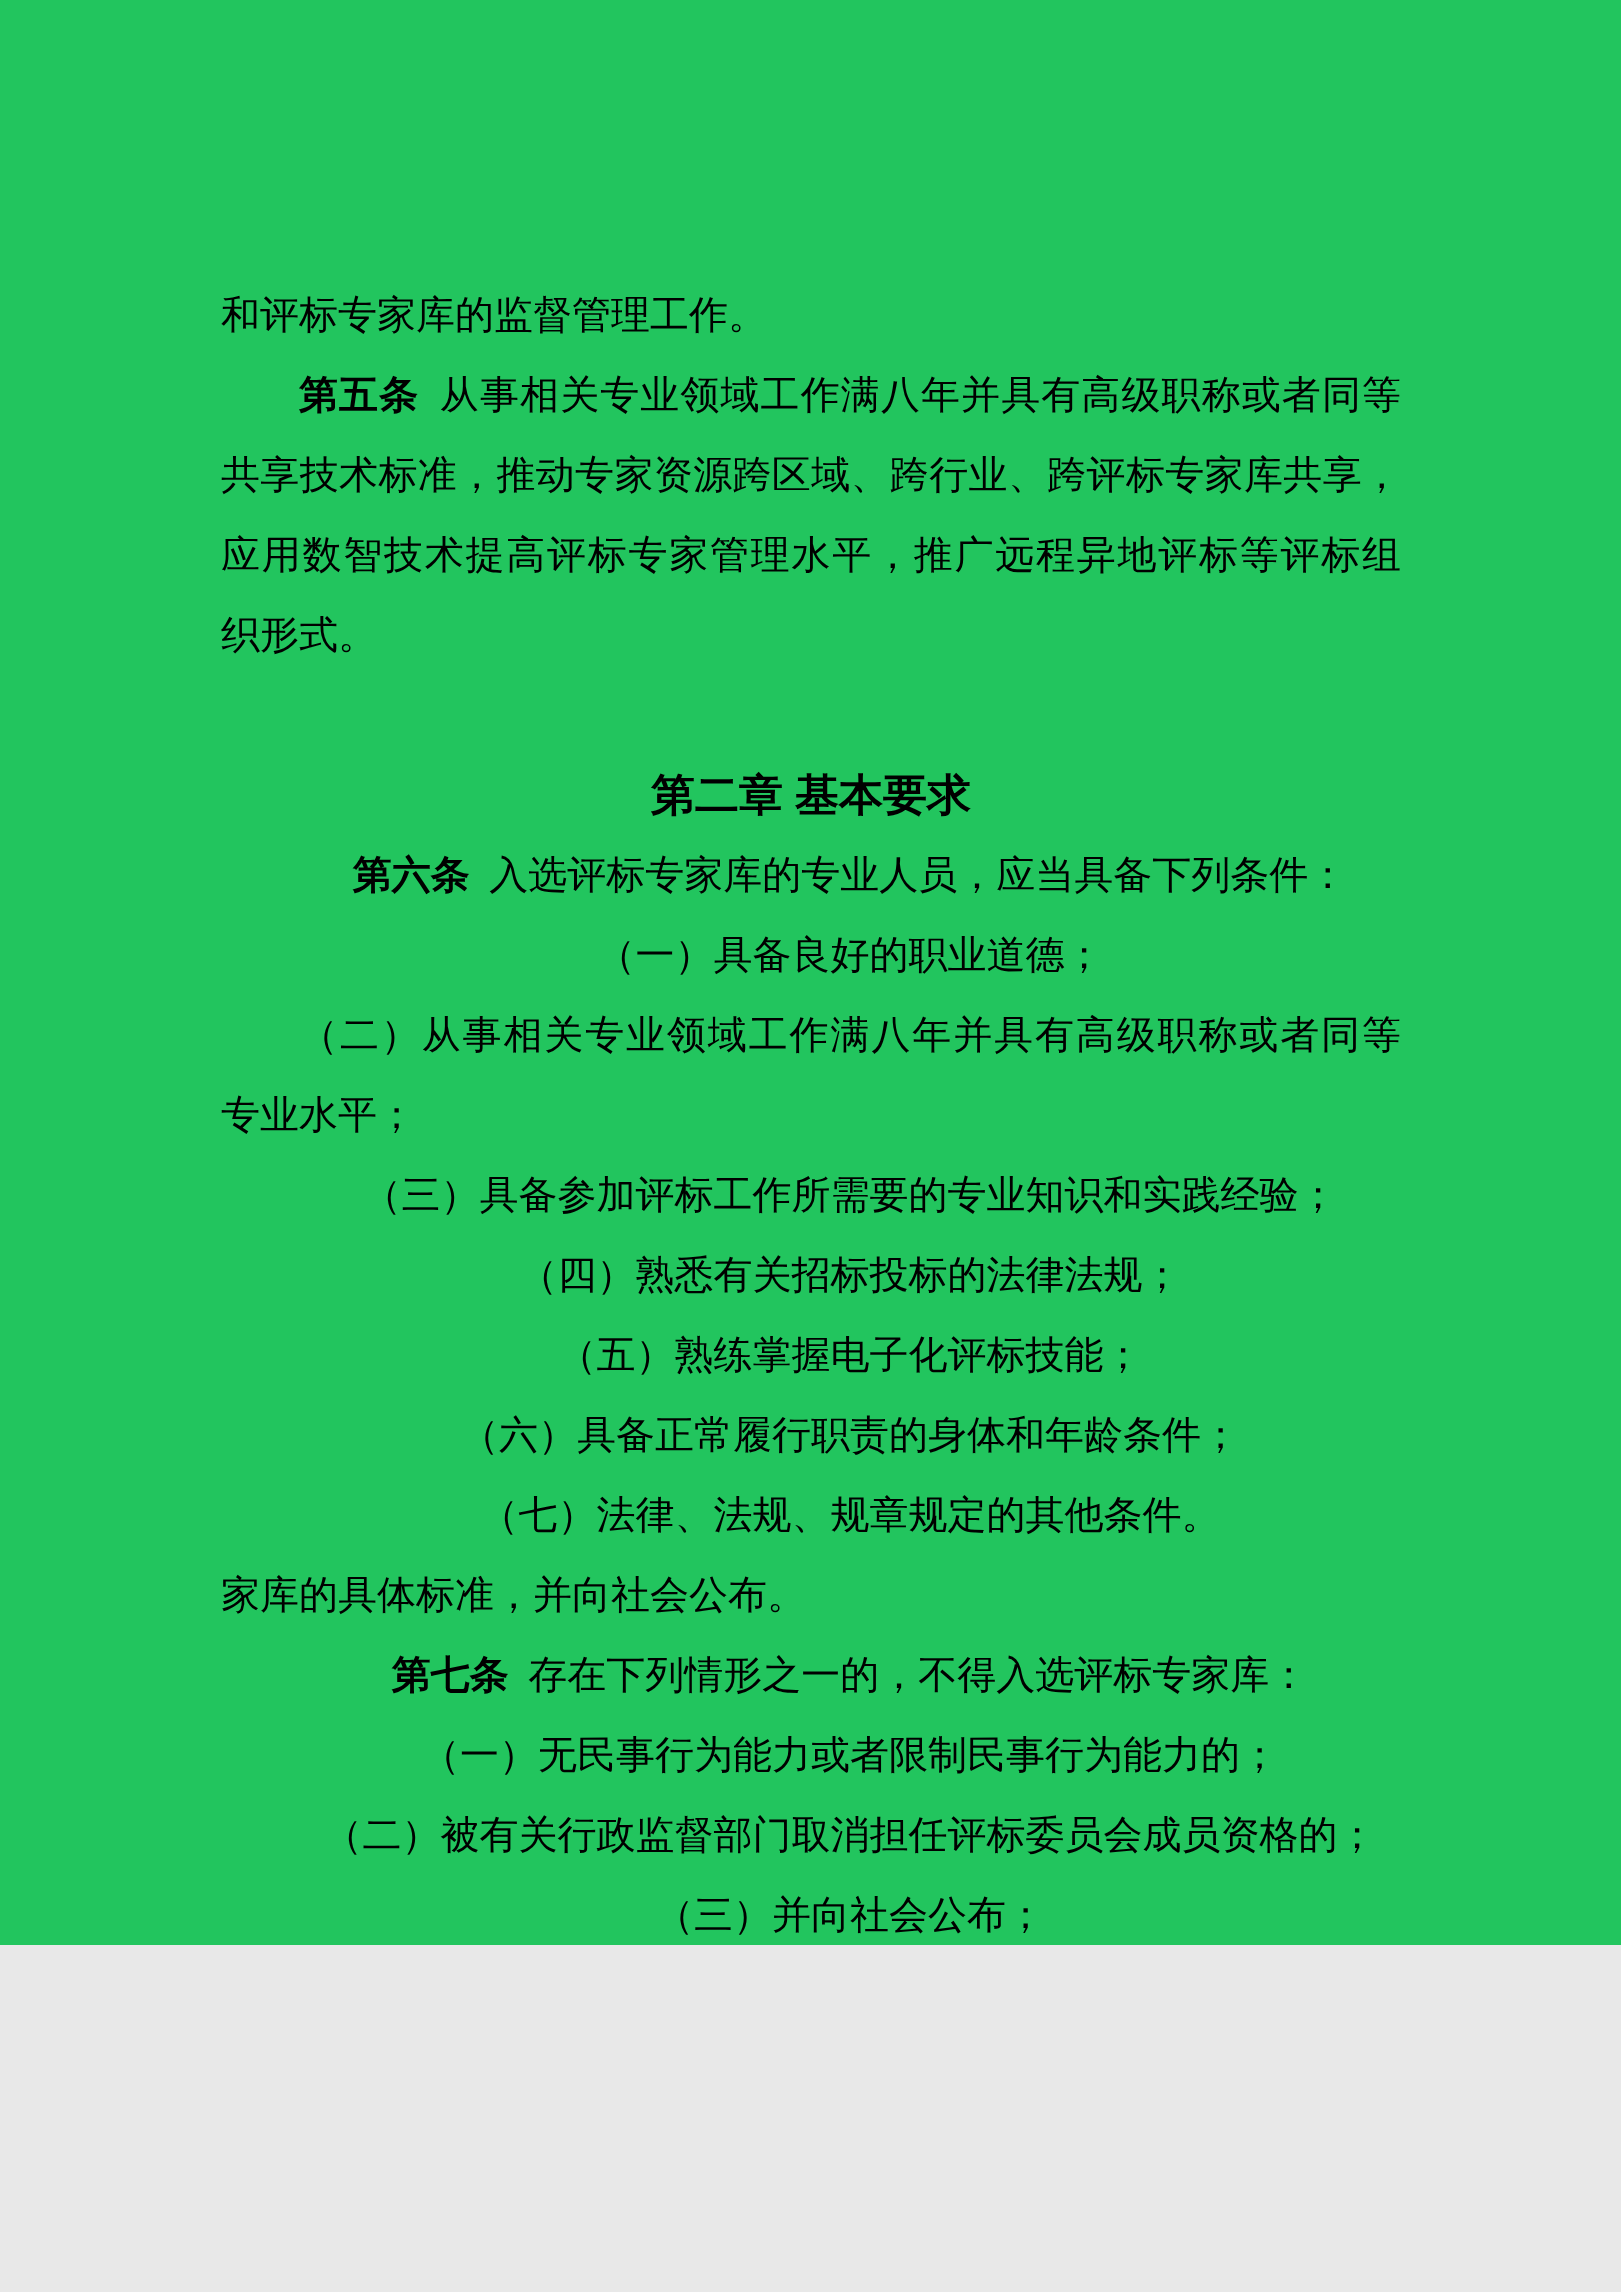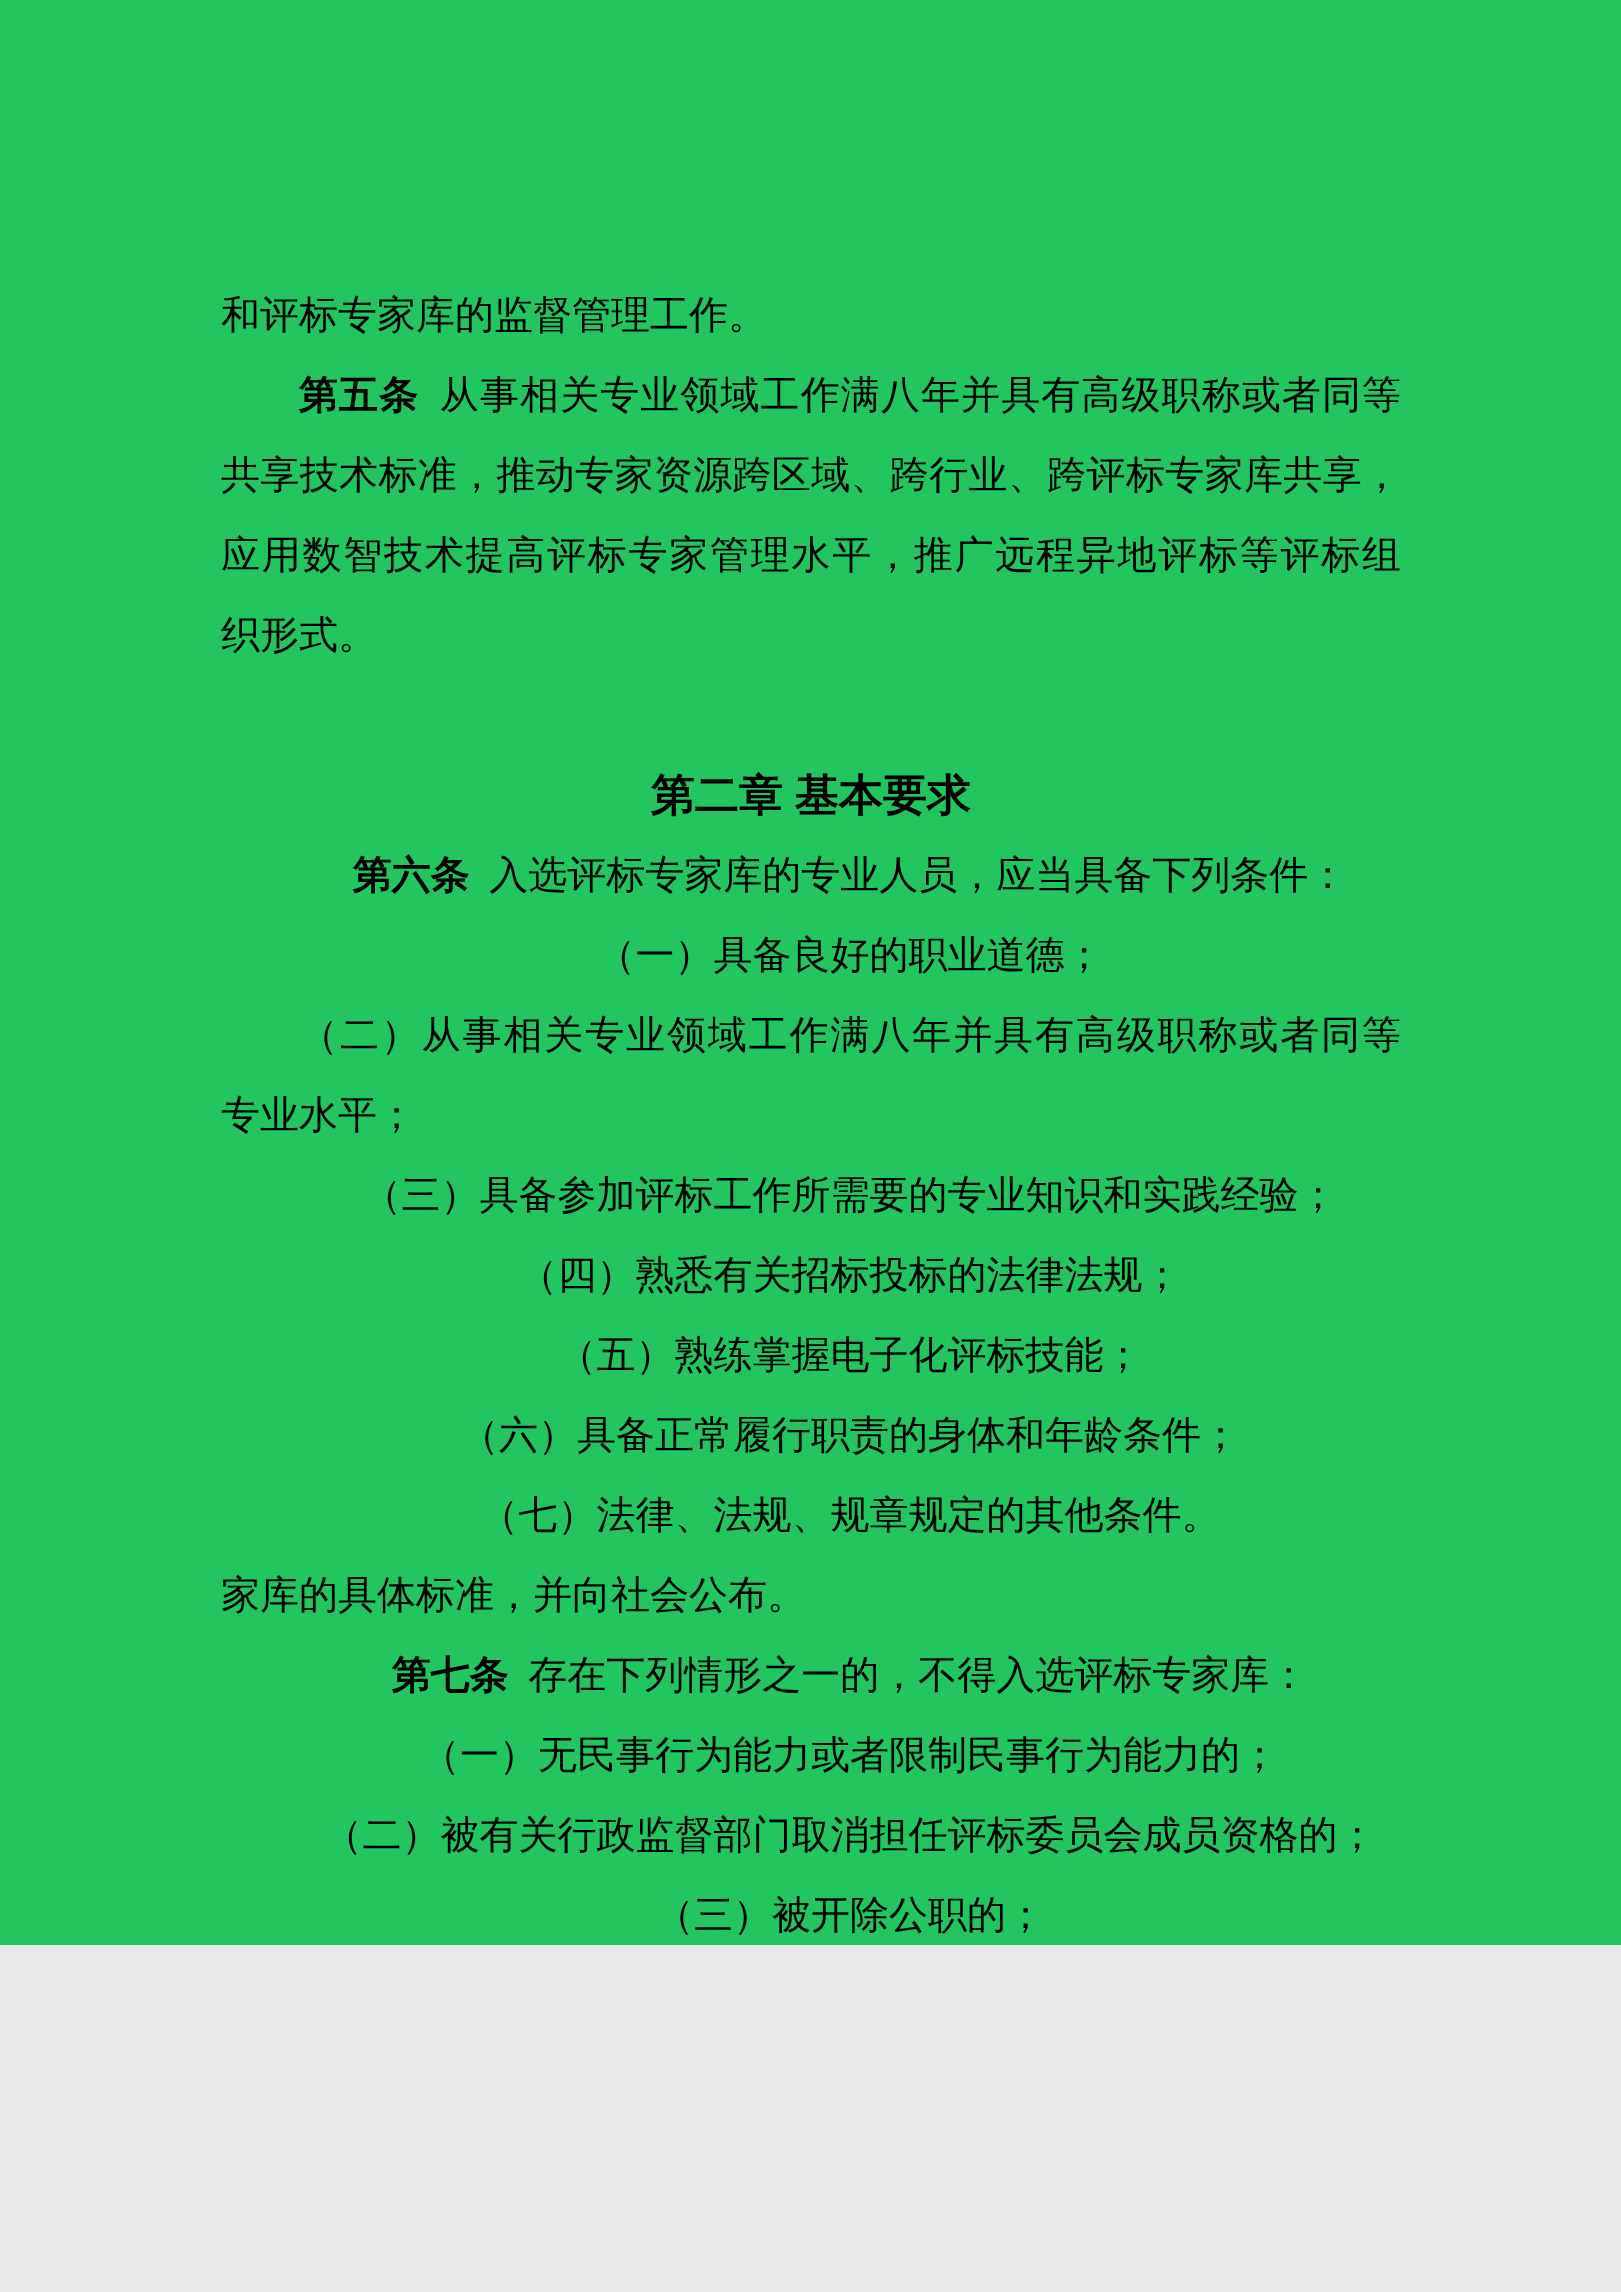--- a/index.html
+++ b/index.html
@@ -73,17 +73,17 @@
       <div class="line">专业水平；</div>
       <div class="line indent">（三）具备参加评标工作所需要的专业知识和实践经验；</div>
       <div class="line indent">（四）熟悉有关招标投标的法律法规；</div>
       <div class="line indent">（五）熟练掌握电子化评标技能；</div>
       <div class="line indent">（六）具备正常履行职责的身体和年龄条件；</div>
       <div class="line indent">（七）法律、法规、规章规定的其他条件。</div>
       <div class="line">家库的具体标准，并向社会公布。</div>
       <div class="line indent"><b class="article-number">第七条</b> <span>存在下列情形之一的，不得入选评标专家库：</span></div>
       <div class="line indent">（一）无民事行为能力或者限制民事行为能力的；</div>
       <div class="line indent">（二）被有关行政监督部门取消担任评标委员会成员资格的；</div>
-      <div class="line indent">（三）被开除公职的；</div>
+      <div class="line indent">（三）并向社会公布；</div>
     </div>
   <div class="footer">— 2 —</div>
 </div>
 
 
 </body></html>

